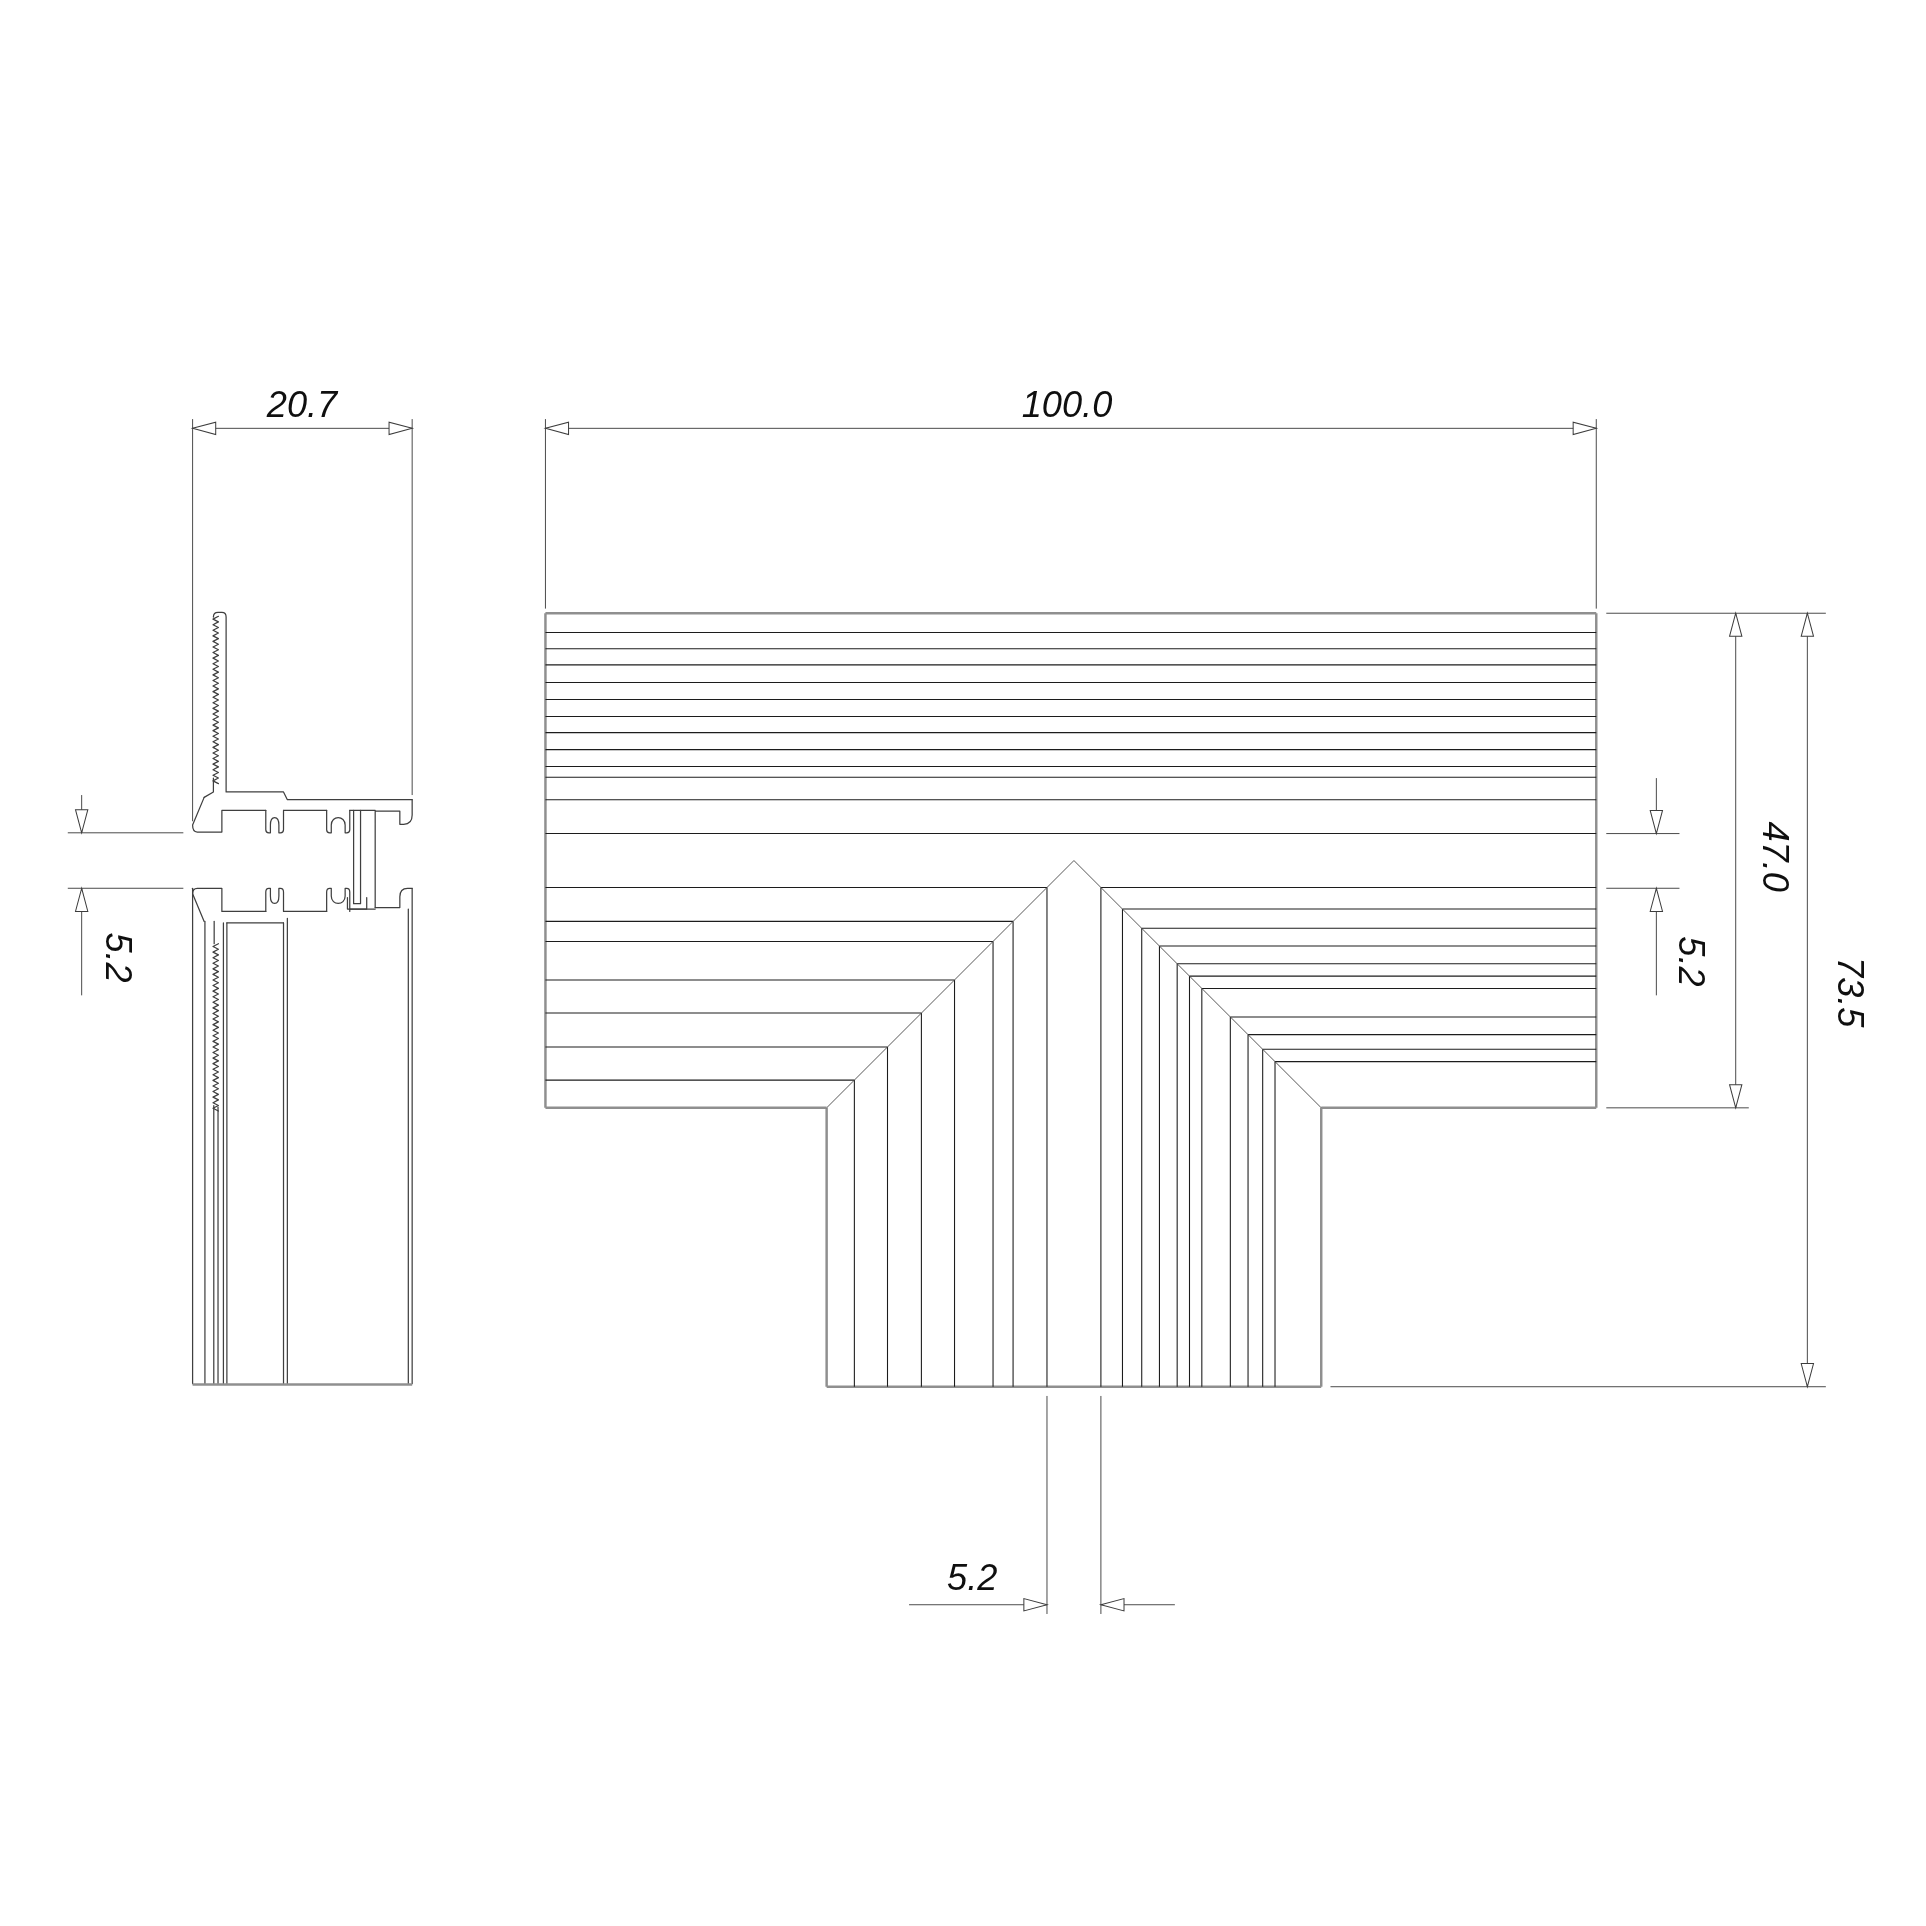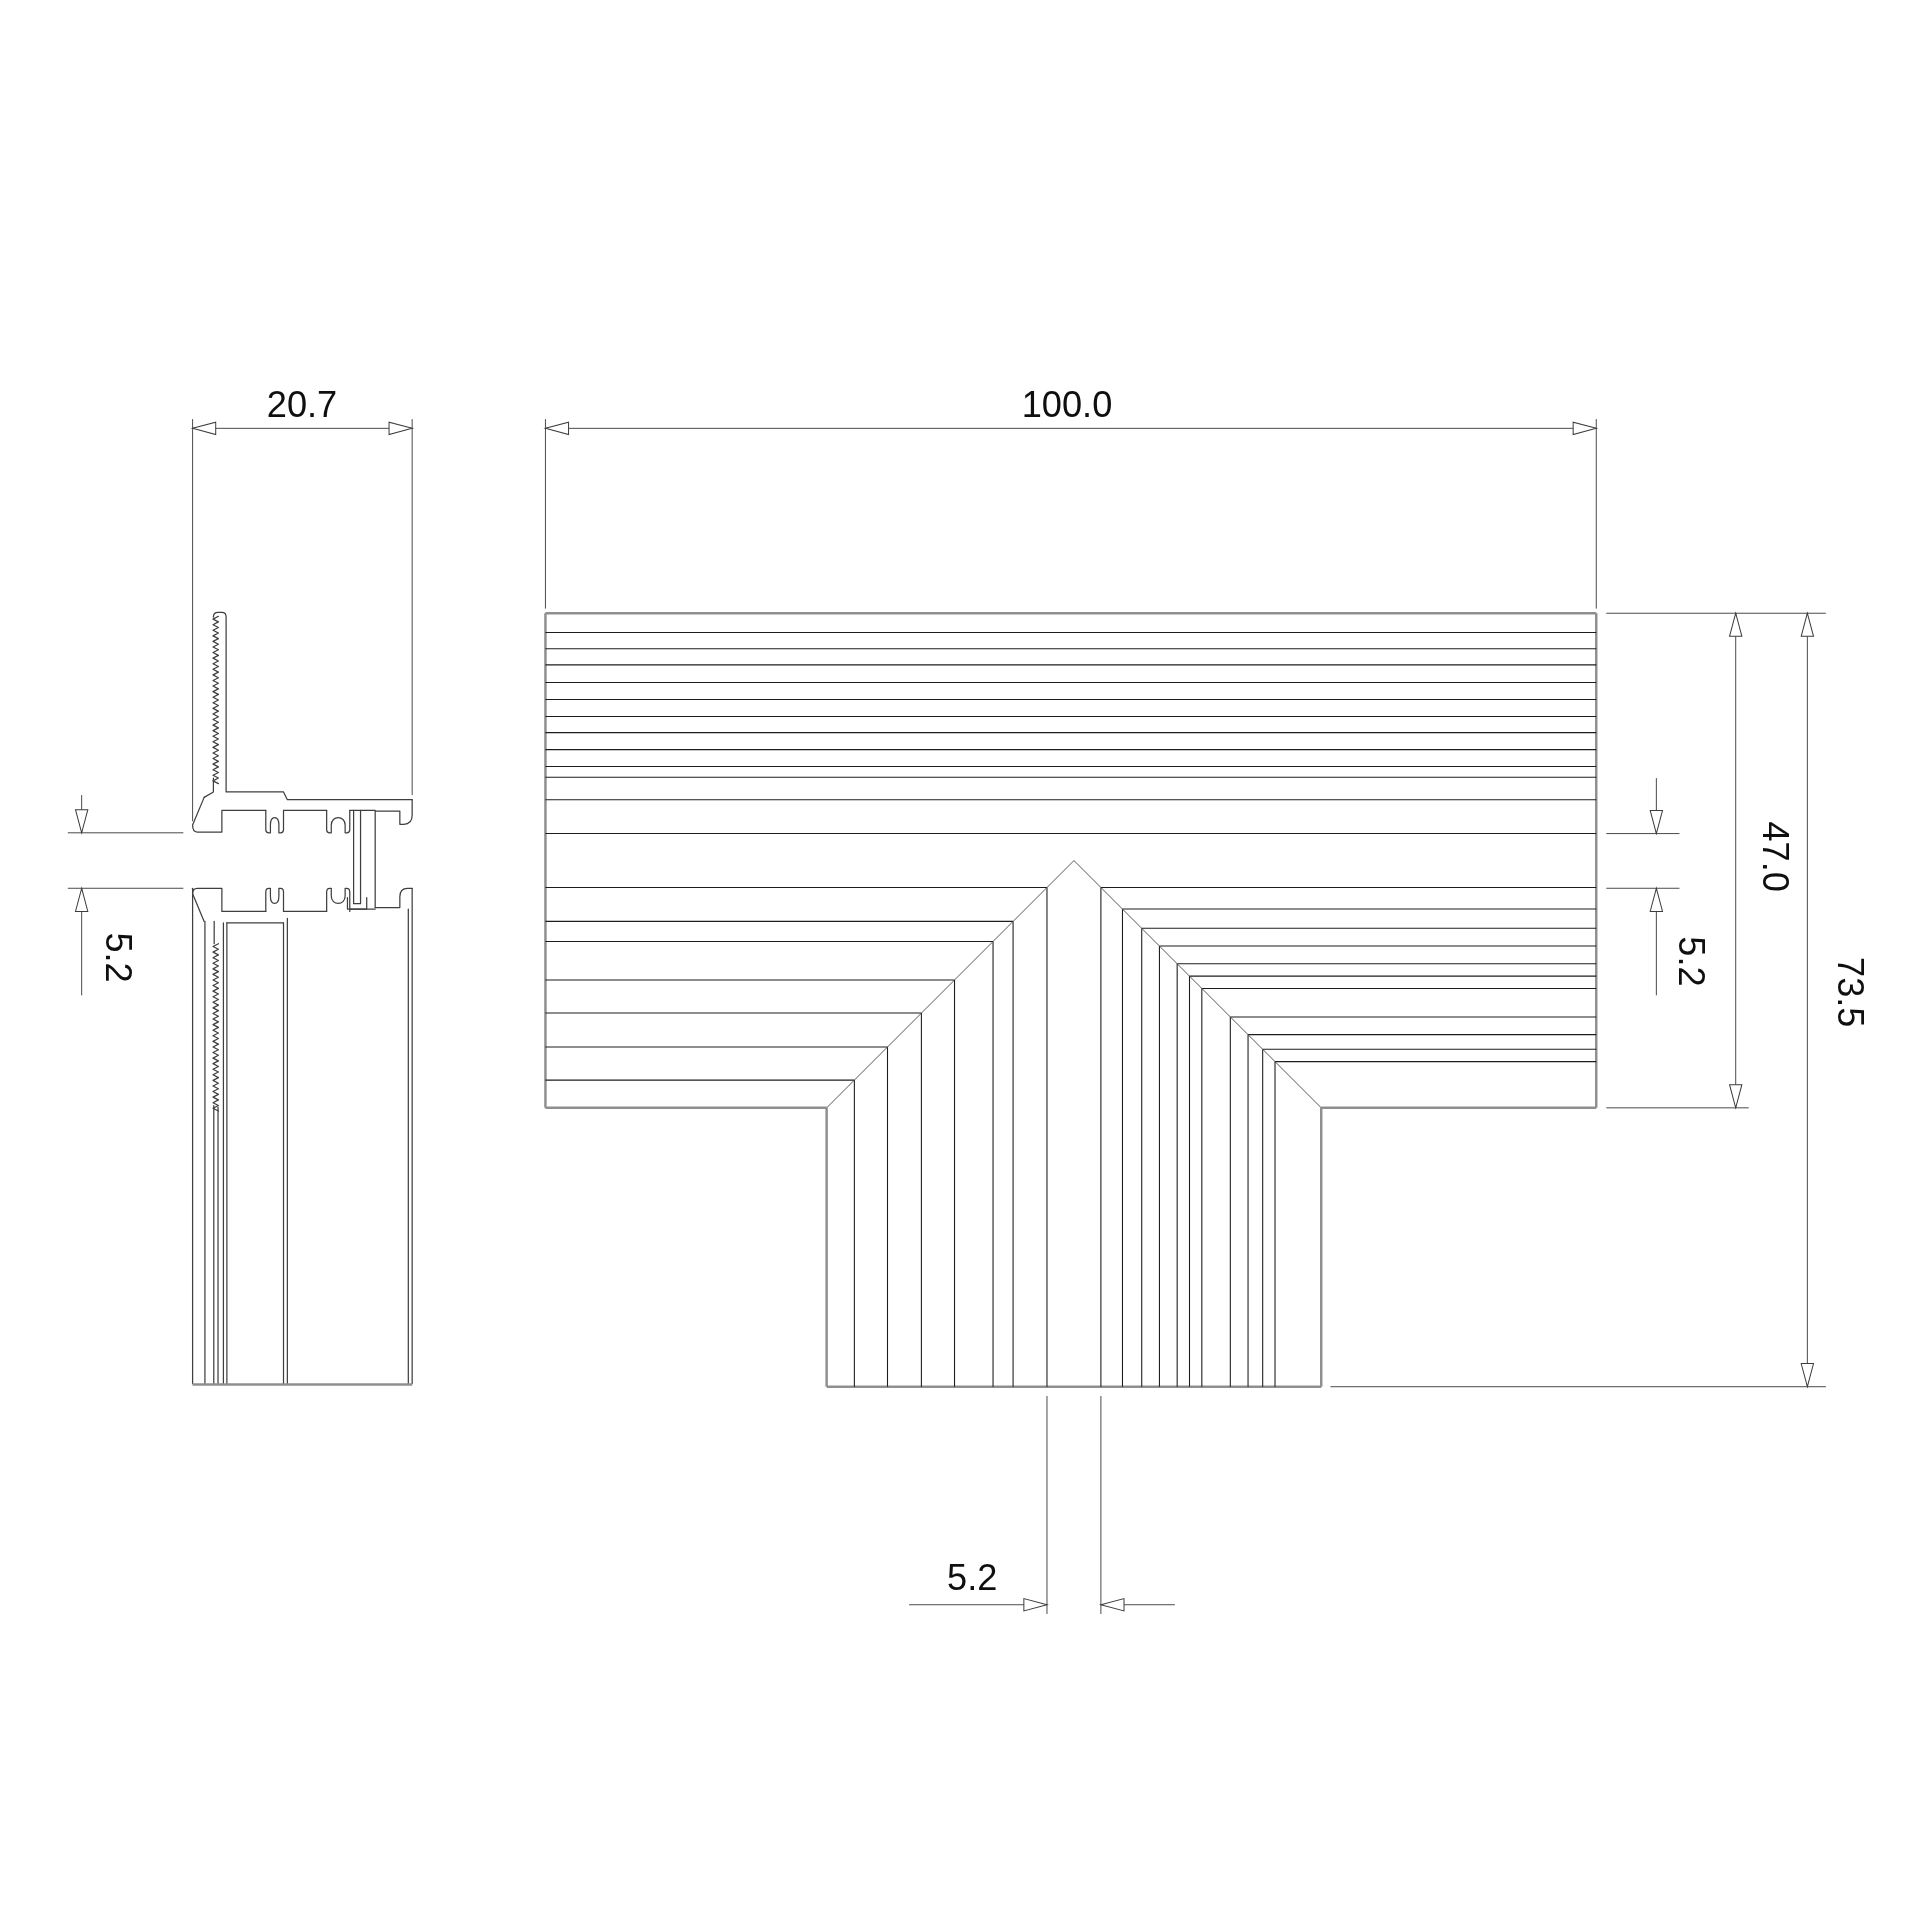--- a/index.html
+++ b/index.html
@@ -1,16 +1,16 @@
 <!DOCTYPE html>
 <html style="font-size:12.3px"><head>
 <meta charset="utf-8">
 <style>
   html,body{margin:0;padding:0;background:#ffffff;}
-  .canvas{position:relative;width:1926px;height:1926px;background:#fff;overflow:hidden;}
+  .canvas{position:relative;width:1926px;height:1926px;background:#fff;overflow:hidden;font-style:italic;}
   svg{display:block;}
   .rib{stroke:#1c1c1c;stroke-width:1.4;fill:none;}
   .edge{stroke:#8f8f8f;stroke-width:3.2;fill:none;}
   .pro{stroke:#3f3f3f;stroke-width:1.6;fill:none;stroke-linejoin:round;stroke-linecap:round;}
   .dim{stroke:#3c3c3c;stroke-width:1.2;fill:none;}
   .diag{stroke:#4a4a4a;stroke-width:1.2;fill:none;}
   .ah{fill:#ffffff;stroke:#3c3c3c;stroke-width:1.3;stroke-linejoin:miter;}
   text{font-family:"Liberation Sans","DejaVu Sans",sans-serif;font-size:47px;fill:#0f0f0f;}
 </style>
 </head>

